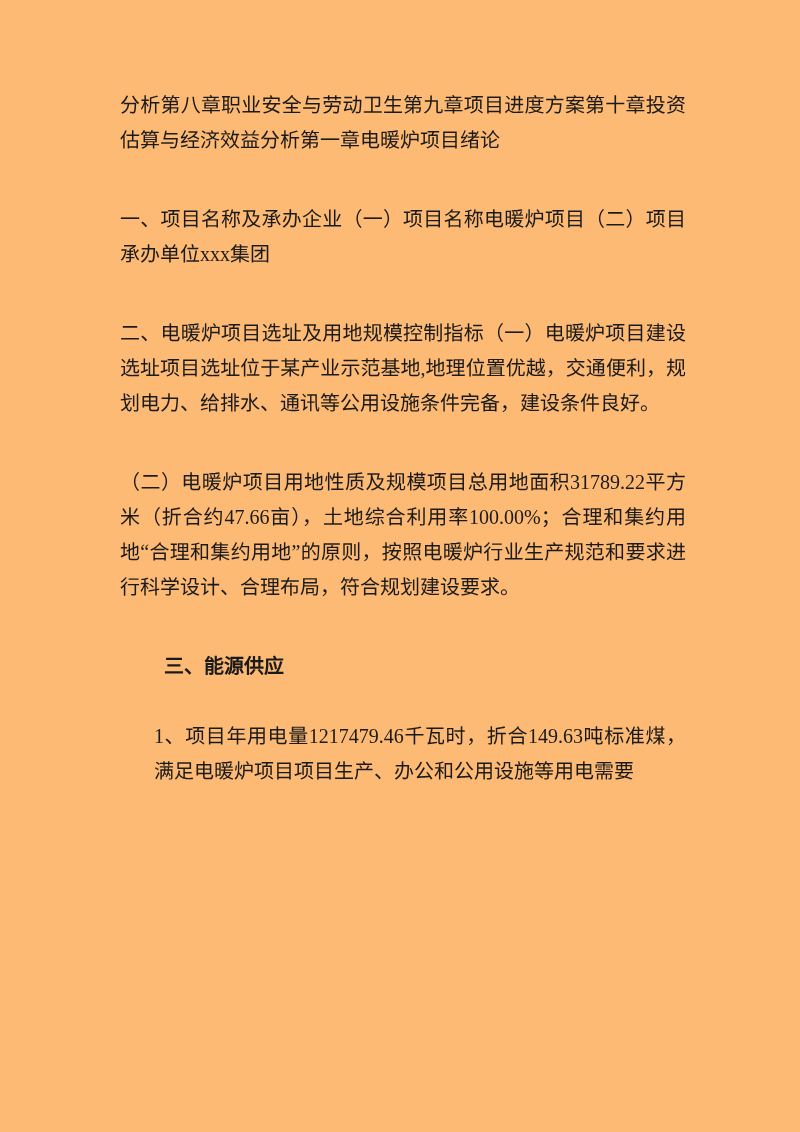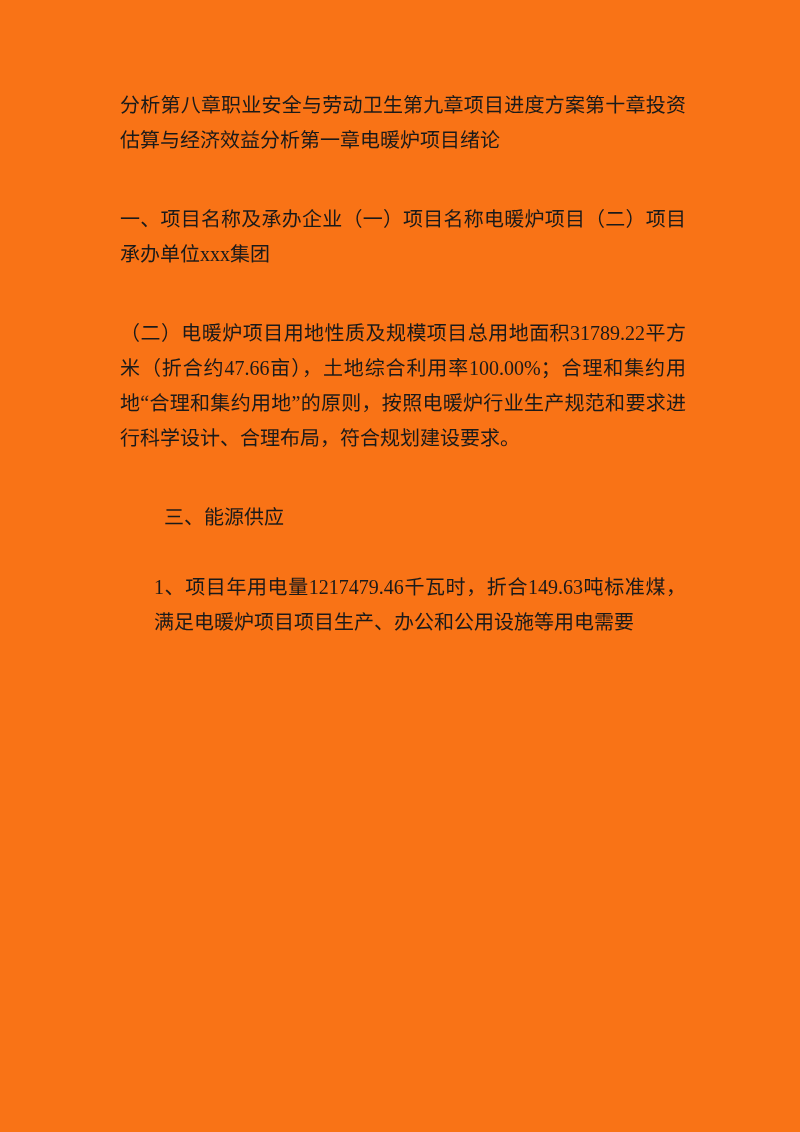--- a/index.html
+++ b/index.html
@@ -4,21 +4,21 @@
 <style>
   html, body {
     margin: 0;
     padding: 0;
     background: #ffffff;
   }
   .page {
     position: relative;
     width: 800px;
     height: 1132px;
-    background: #f97316;
+    background: #fdba74;
     overflow: hidden;
   }
   .doc-body {
     position: absolute;
     left: 120px;
     top: 88px;
     width: 566px;
     color: #1a1a1a;
     font-family: "Liberation Serif", "DejaVu Serif", serif;
     font-size: 20px;
@@ -30,30 +30,32 @@
     margin: 0 0 44px 0;
     padding: 0;
   }
   .para.before-heading {
     margin-bottom: 5px;
   }
   .heading-line {
     margin: 0 0 35px 0;
     padding-left: 44px; 
     text-align: left;
+    font-weight: bold;
   }
   .para.last {
     margin-bottom: 0;
     margin-left: 34px;
   }
 </style>
 </head>
 <body>
 
 <main class="page">
   <article class="doc-body">
     <p class="para">分析第八章职业安全与劳动卫生第九章项目进度方案第十章投资估算与经济效益分析第一章电暖炉项目绪论</p>
     <p class="para">一、项目名称及承办企业（一）项目名称电暖炉项目（二）项目承办单位xxx集团</p>
+    <p class="para">二、电暖炉项目选址及用地规模控制指标（一）电暖炉项目建设选址项目选址位于某产业示范基地,地理位置优越，交通便利，规划电力、给排水、通讯等公用设施条件完备，建设条件良好。</p>
     <p class="para">（二）电暖炉项目用地性质及规模项目总用地面积31789.22平方米（折合约47.66亩），土地综合利用率100.00%；合理和集约用地“合理和集约用地”的原则，按照电暖炉行业生产规范和要求进行科学设计、合理布局，符合规划建设要求。</p>
     <p class="heading-line">三、能源供应</p>
     <p class="para last">1、项目年用电量1217479.46千瓦时，折合149.63吨标准煤，满足电暖炉项目项目生产、办公和公用设施等用电需要</p>
   </article>
 </main>
 
 </body></html>

